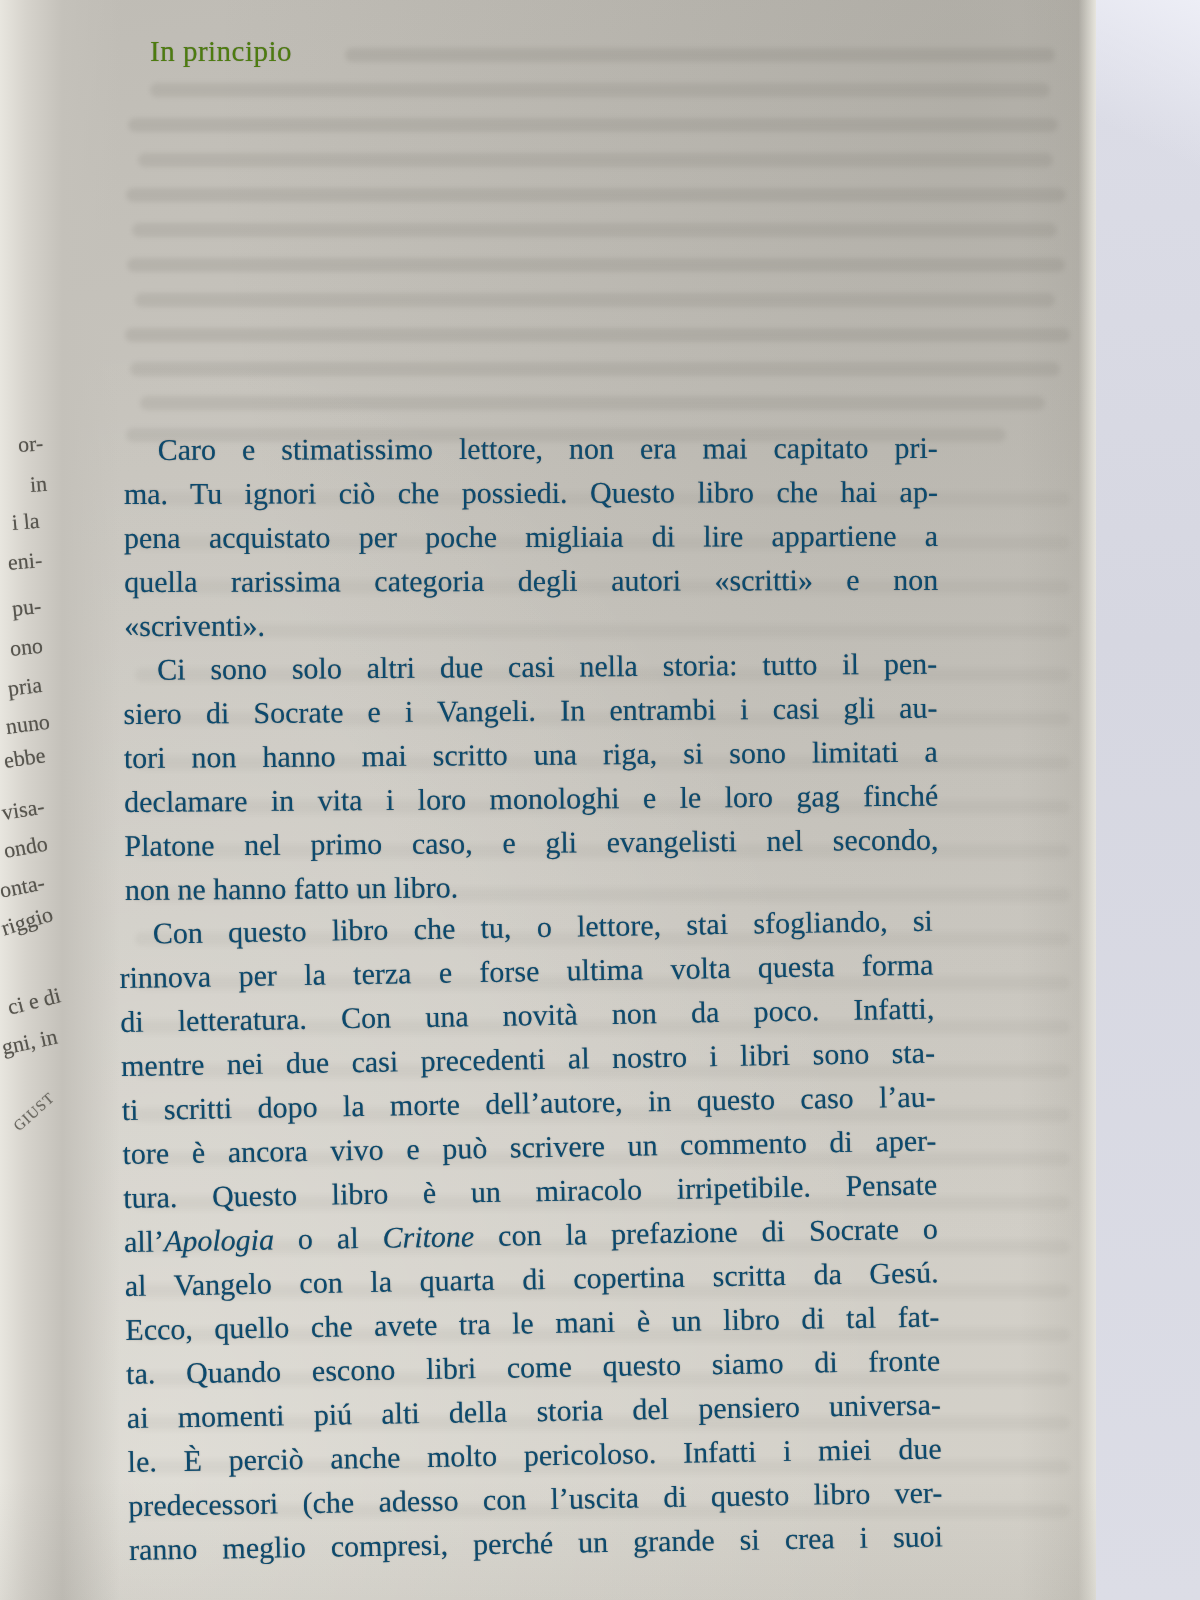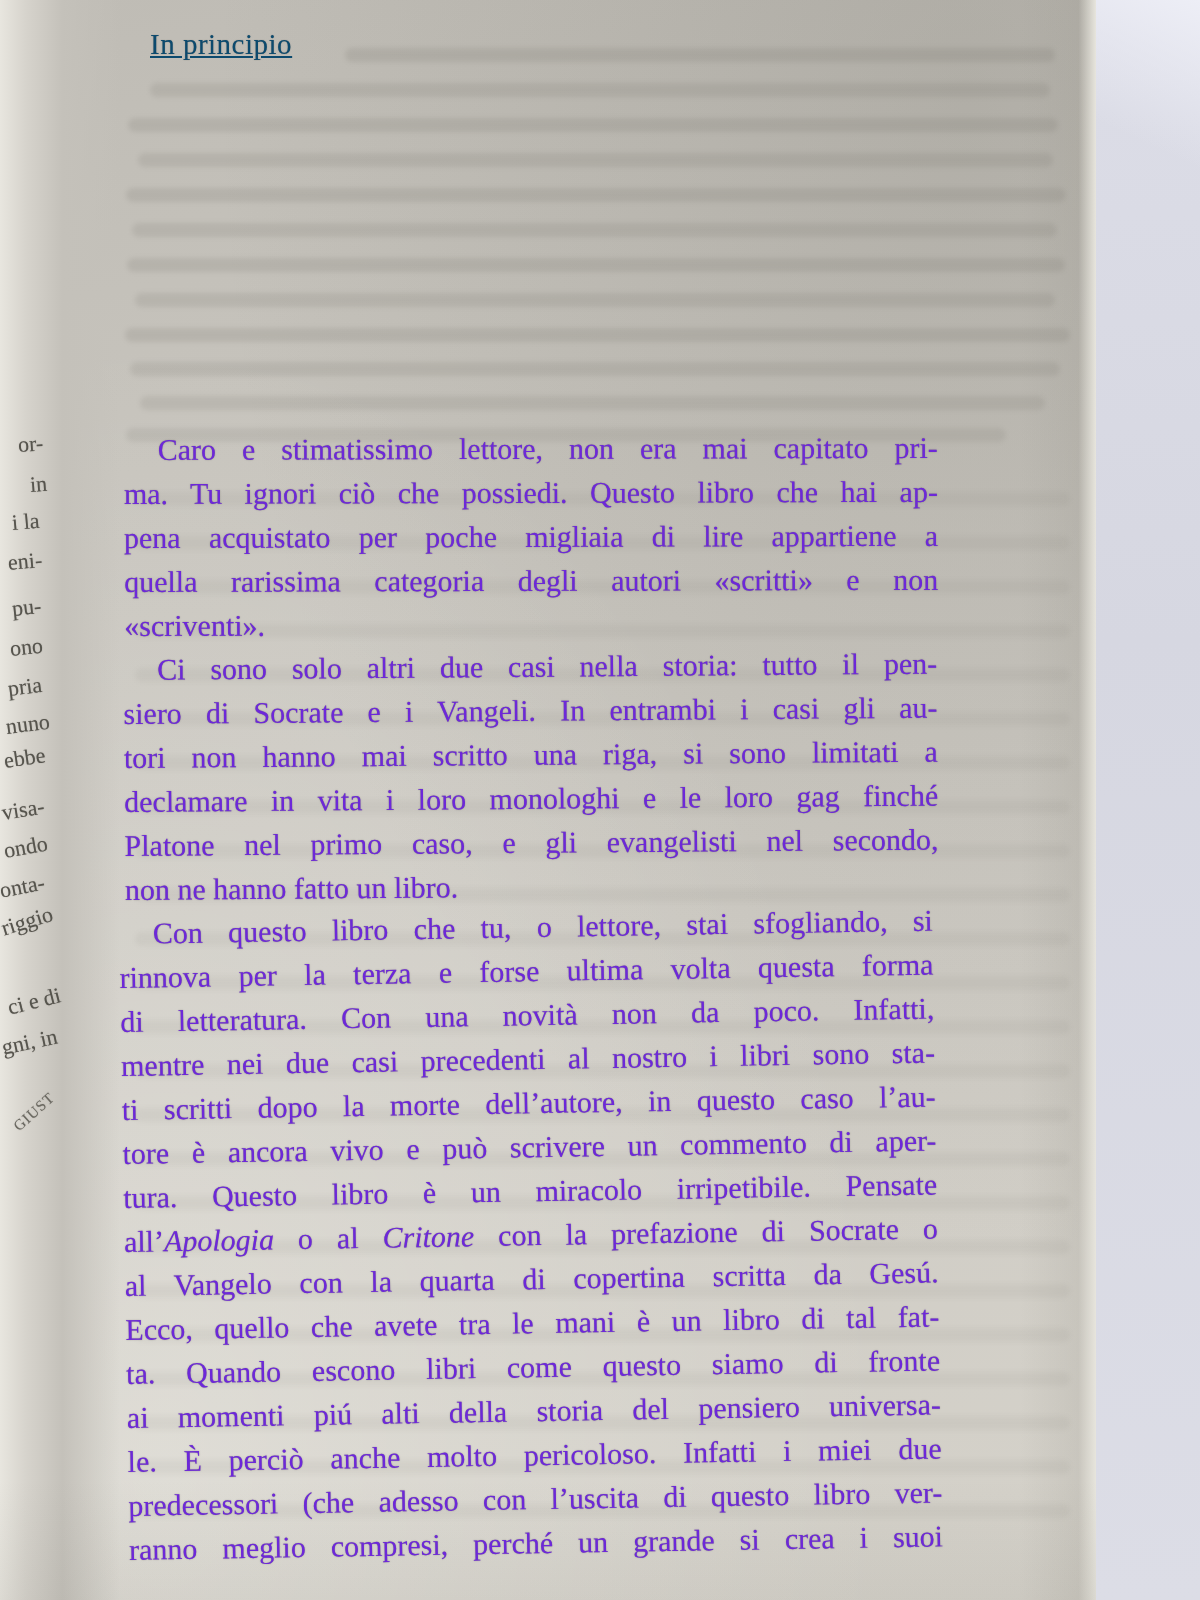--- a/index.html
+++ b/index.html
@@ -41,29 +41,28 @@
     position:absolute;left:0;top:1480px;width:1098px;height:120px;
     background:linear-gradient(180deg,rgba(120,118,110,0) 0%,rgba(120,118,110,0.10) 100%);
   }
   
   .bleed{
     position:absolute;height:14px;border-radius:7px;
     background:#6f6c64;filter:blur(2.6px);
   }
   
   .chapter-header{
-    position:absolute;left:150px;top:28px;
-    font-size:29px;color:#0c4a6e;letter-spacing:0.5px;
+    position:absolute;left:150px;top:35px;
+    font-size:29px;color:#4d7c0f;letter-spacing:0.5px;
     text-shadow:0 0 1px rgba(63,61,55,0.5);
-    text-decoration:underline;
   }
   
   .text-block{
     position:absolute;left:124px;top:428px;width:814px;
-    font-size:30px;line-height:44px;color:#6d28d9;
+    font-size:30px;line-height:44px;color:#0c4a6e;
     text-shadow:0 0 1.2px rgba(58,56,50,0.55);
   }
   .para{transform-origin:0 50%;}
   .line{text-align:justify;text-align-last:justify;}
   .line.end{text-align-last:left;}
   .line.indent{text-indent:34px;}
   .it{font-style:italic;}
   
   .fragment{
     position:absolute;font-size:22px;color:#56544d;white-space:nowrap;

